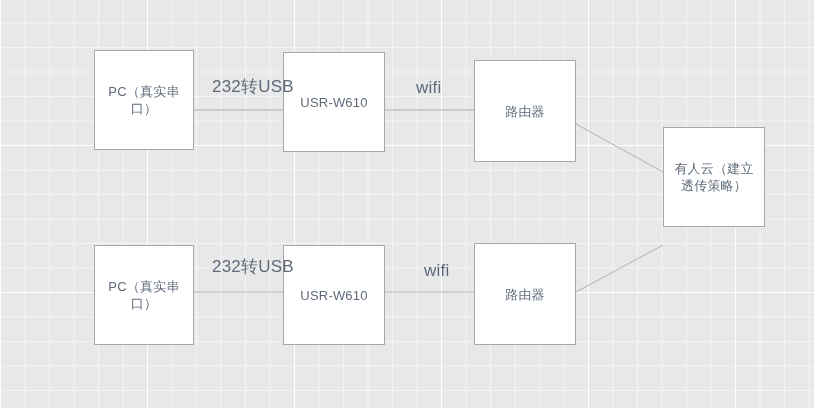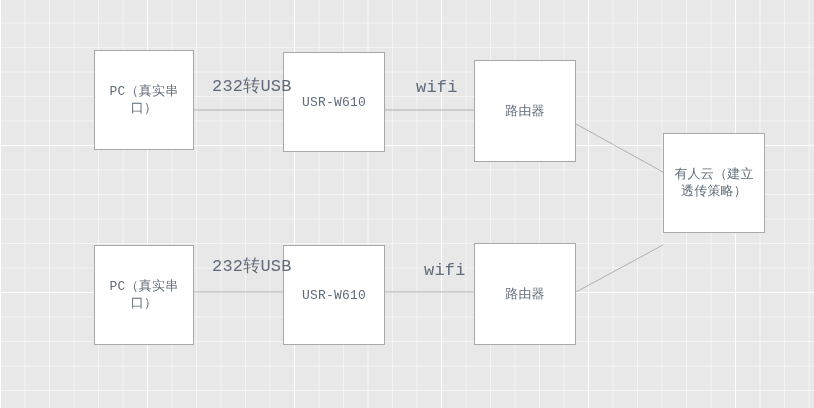--- a/index.html
+++ b/index.html
@@ -17,21 +17,21 @@
       linear-gradient(to right, rgba(255,255,255,0.55) 1px, transparent 1px),
       linear-gradient(to bottom, rgba(255,255,255,0.55) 1px, transparent 1px),
       linear-gradient(to right, rgba(255,255,255,0.95) 1px, transparent 1px),
       linear-gradient(to bottom, rgba(255,255,255,0.95) 1px, transparent 1px);
     background-size:
       24.5px 24.5px,
       24.5px 24.5px,
       147px 147px,
       147px 147px;
     background-position: 0 -2px, 0 -2px, 0 -2px, 0 -2px;
-    font-family: Liberation Mono, monospace;
+    font-family: Liberation Sans, sans-serif;
   }
   #edges {
     position: absolute;
     left: 0;
     top: 0;
     width: 814px;
     height: 408px;
     pointer-events: none;
   }
   .node {
@@ -77,21 +77,21 @@
   </div>
 
   <div class="node" style="left:283px; top:52px; width:102px; height:100px;">
     <span>USR-W610</span>
   </div>
 
   <div class="node" style="left:474px; top:60px; width:102px; height:102px;">
     <span>路由器</span>
   </div>
 
-  <div class="node" style="left:663px; top:133px; width:102px; height:100px;">
+  <div class="node" style="left:663px; top:127px; width:102px; height:100px;">
     <span>有人云（建立透传策略）</span>
   </div>
 
   <div class="node" style="left:94px; top:245px; width:100px; height:100px;">
     <span>PC（真实串口）</span>
   </div>
 
   <div class="node" style="left:283px; top:245px; width:102px; height:100px;">
     <span>USR-W610</span>
   </div>

